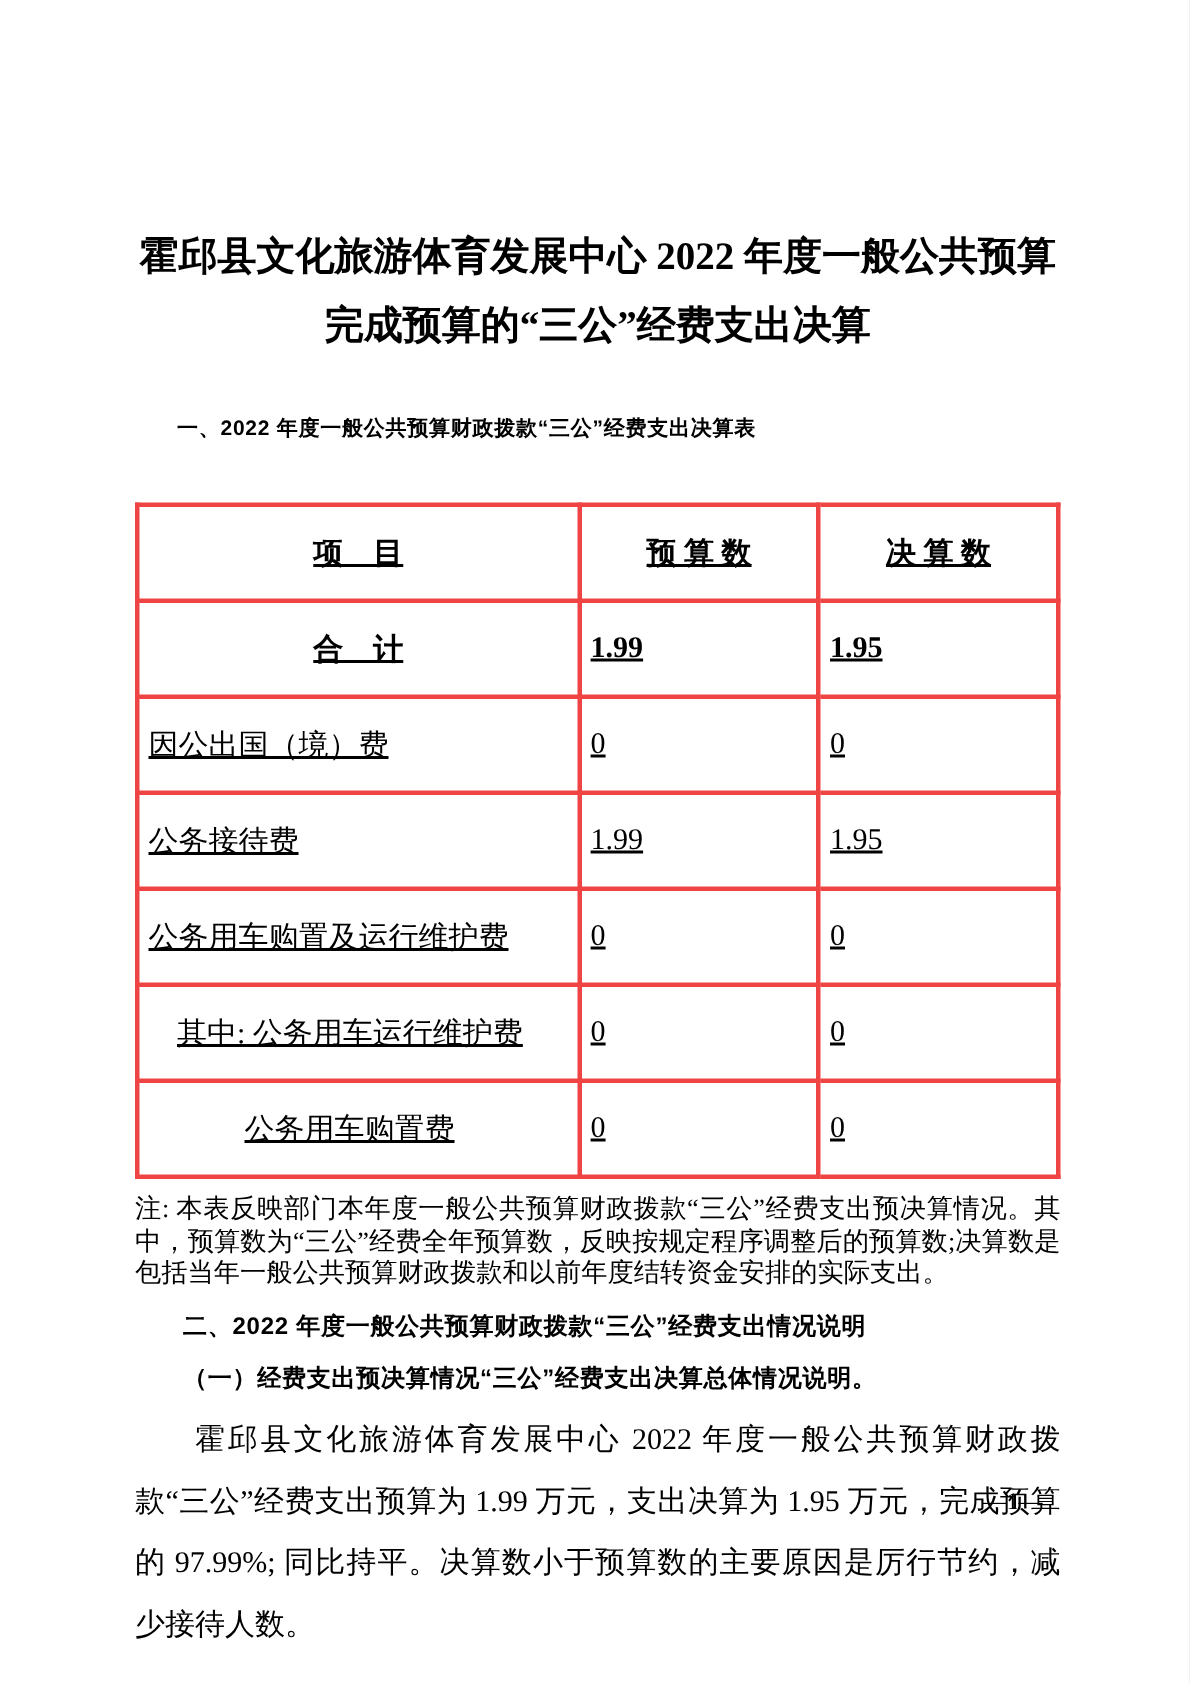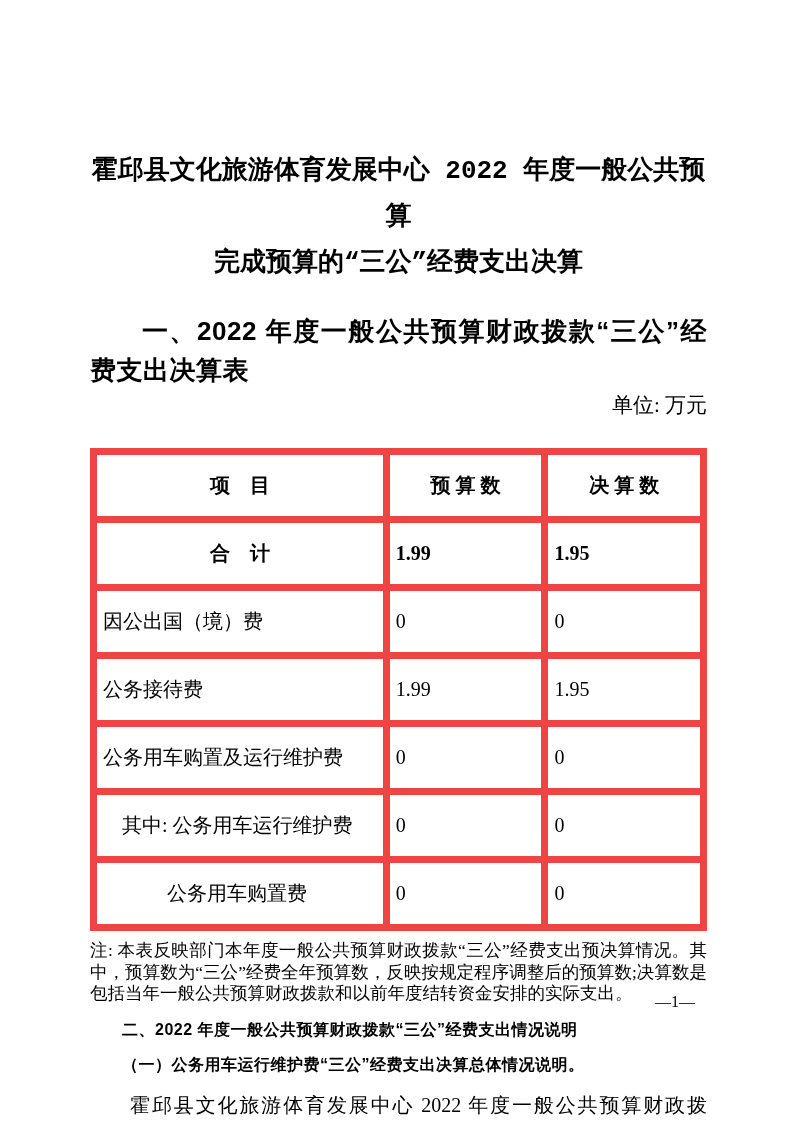--- a/index.html
+++ b/index.html
@@ -16,24 +16,24 @@
     overflow: hidden;
   }
   .doc-title {
     margin: 0;
     text-align: center;
     font-size: 26px;
     font-weight: bold;
     line-height: 46px;
     font-family: "Liberation Serif", "DejaVu Serif", serif;
   }
-  .doc-title .title-line { display: block; font-family: Liberation Mono, monospace; }
+  .doc-title .title-line { display: block; }
   .sec-heading {
     margin: 26px 0 0 0;
-    font-size: 26px;
+    font-size: 14px;
     font-weight: bold;
     line-height: 39px;
     text-indent: 2em;
     text-align: justify;
     font-family: "Liberation Sans", "DejaVu Sans", sans-serif;
     letter-spacing: 0.5px;
   }
   .unit-line {
     margin: 2px 0 0 0;
     text-align: right;
@@ -42,24 +42,25 @@
   }
   table.budget-table {
     width: 100%;
     margin-top: 30px;
     border-collapse: collapse;
     border: 2px solid #000;
     font-size: 20px;
   }
   table.budget-table th,
   table.budget-table td {
-    border: 7px solid #ef4444;
+    border: 3px solid #ef4444;
     height: 27px;
     padding: 17px 6px;
     font-weight: normal;
+    text-decoration: underline;
   }
   table.budget-table thead th {
     font-weight: bold;
     text-align: center;
   }
   .item-cell { text-align: left; padding-left: 8px; margin-top: 17px; }
   .num-cell  { text-align: left; }
   tr.row-total td { font-weight: bold; }
   tr.row-total .item-cell { text-align: center; }
   .indent-1 { padding-left: 25px !important; }
@@ -101,21 +102,20 @@
 
 <div class="page">
 
   <h1 class="doc-title">
     <span class="title-line">霍邱县文化旅游体育发展中心 2022 年度一般公共预算</span>
     <span class="title-line">完成预算的“三公”经费支出决算</span>
   </h1>
 
   <p class="sec-heading">一、2022 年度一般公共预算财政拨款“三公”经费支出决算表</p>
 
-  <p class="unit-line">单位: 万元</p>
 
   <table class="budget-table">
     <colgroup>
       <col style="width:48%">
       <col style="width:26%">
       <col style="width:26%">
     </colgroup>
     <thead>
       <tr>
         <th>项　目</th>
@@ -154,19 +154,19 @@
         <td class="num-cell">0</td>
         <td class="num-cell">0</td>
       </tr>
     </tbody>
   </table>
 
   <p class="table-note">注: 本表反映部门本年度一般公共预算财政拨款“三公”经费支出预决算情况。其中，预算数为“三公”经费全年预算数，反映按规定程序调整后的预算数;决算数是包括当年一般公共预算财政拨款和以前年度结转资金安排的实际支出。</p>
 
   <p class="sec2-heading">二、2022 年度一般公共预算财政拨款“三公”经费支出情况说明</p>
 
-  <p class="sec2-heading sub-heading">（一）公务用车运行维护费“三公”经费支出决算总体情况说明。</p>
+  <p class="sec2-heading sub-heading">（一）经费支出预决算情况“三公”经费支出决算总体情况说明。</p>
 
   <p class="body-para">霍邱县文化旅游体育发展中心 2022 年度一般公共预算财政拨款“三公”经费支出预算为 1.99 万元，支出决算为 1.95 万元，完成预算的 97.99%; 同比持平。决算数小于预算数的主要原因是厉行节约，减少接待人数。</p>
 
   <div class="page-number">—1—</div>
 
 </div>
 
 </body></html>

